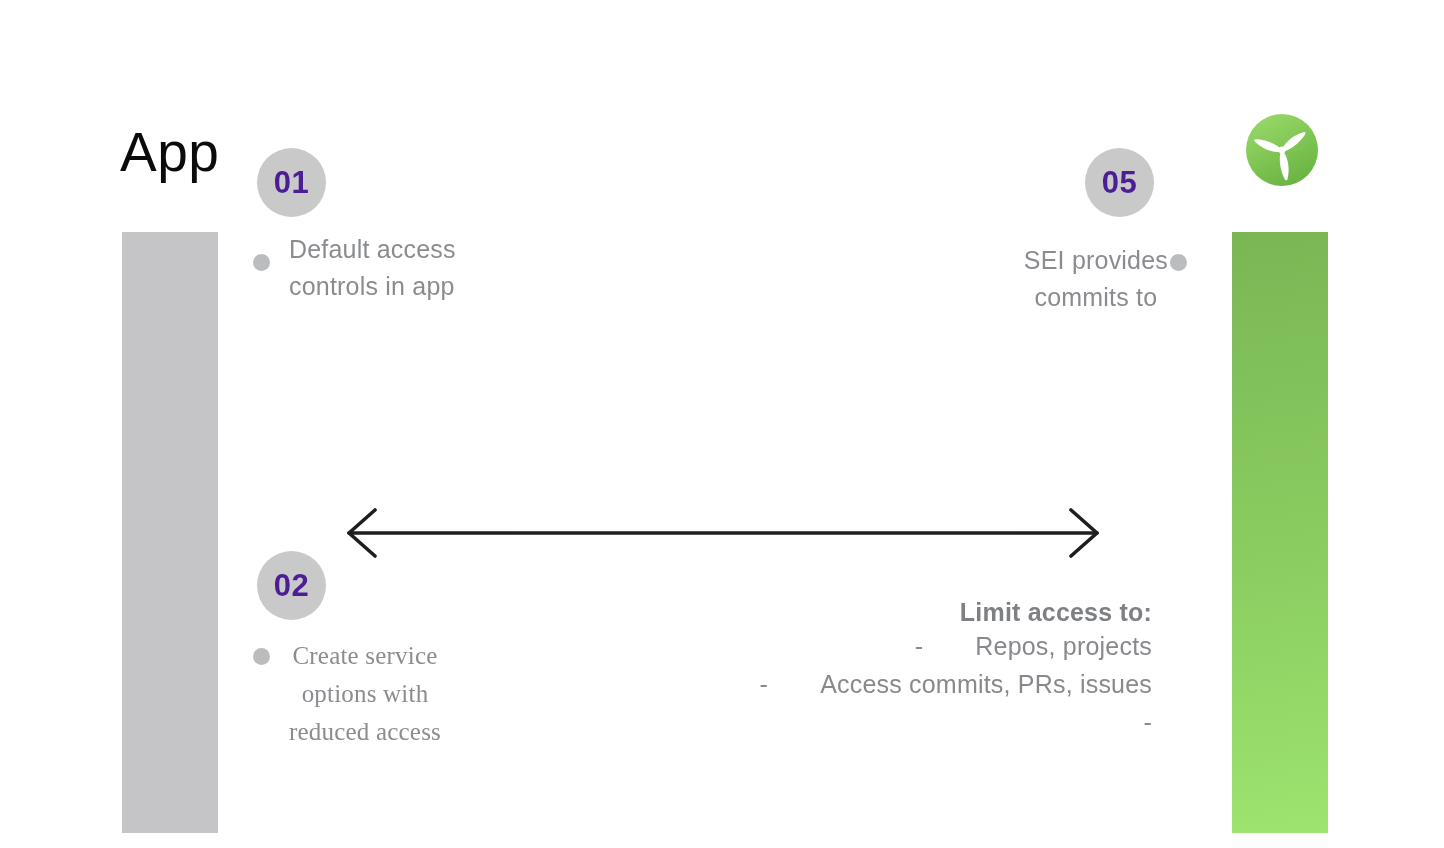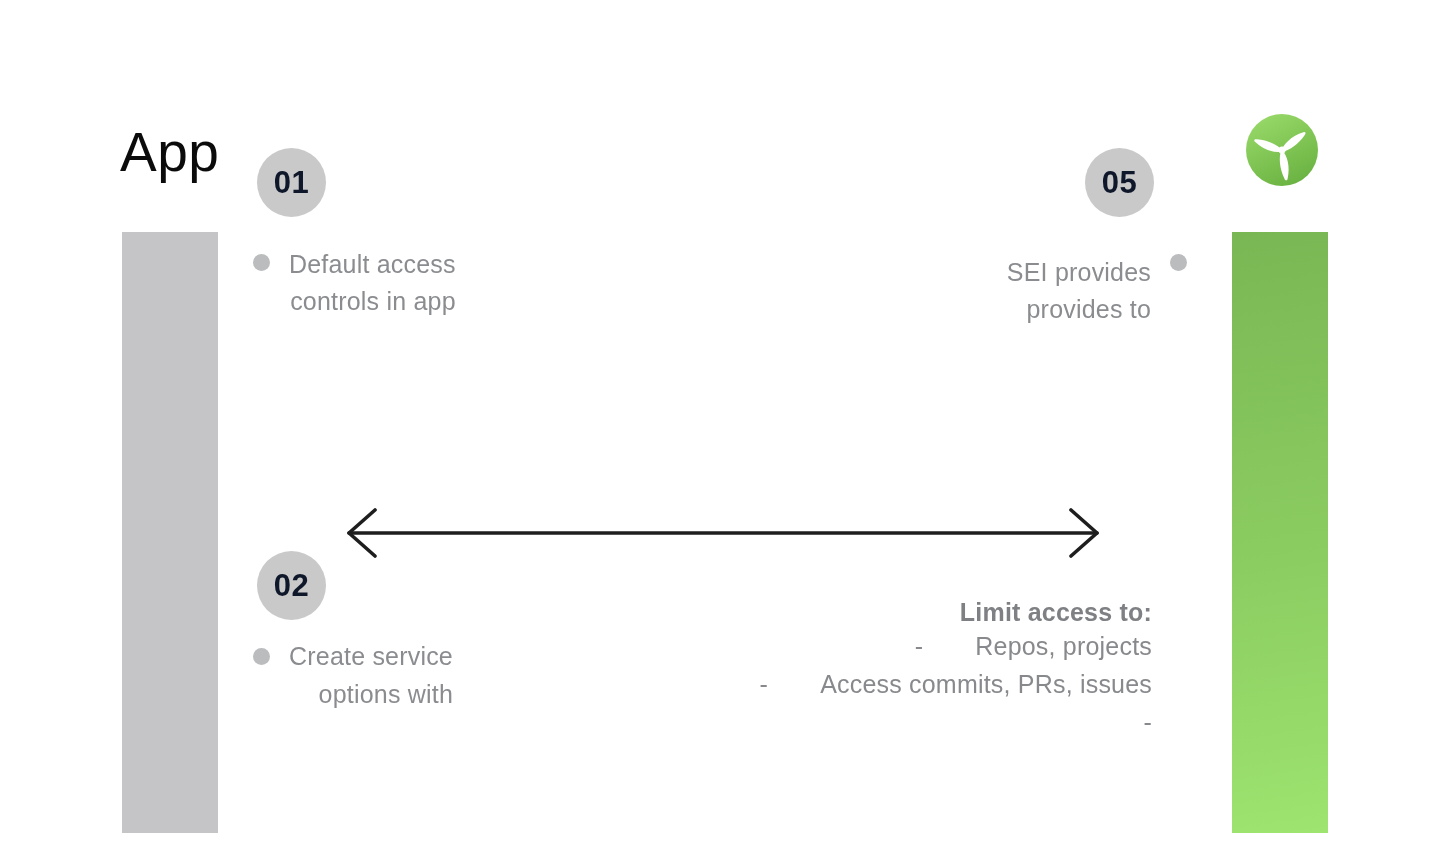--- a/index.html
+++ b/index.html
@@ -20,44 +20,44 @@
   }
 
   .bar{width:96px;height:601px;top:232px;}
   .bar-left{left:122px;background:#c5c5c7;}
   .bar-right{left:1232px;background:linear-gradient(172deg,#79b754 0%,#8ccd61 55%,#9de470 100%);}
 
   .logo{left:1246px;top:114px;width:72px;height:72px;}
 
   .badge{
     width:69px;height:69px;border-radius:50%;
-    background:#c9c9c9;color:#0f172a;
+    background:#c9c9c9;color:#4c1d95;
     display:flex;align-items:center;justify-content:center;
     font-size:31px;font-weight:700;letter-spacing:0.5px;
   }
   .badge-01{left:257px;top:148px;}
   .badge-02{left:257px;top:551px;}
   .badge-03{left:1085px;top:148px;}
 
   .bullet{
     width:17px;height:17px;border-radius:50%;
     background:#babcbe;
   }
   .bullet-1{left:253px;top:254px;}
   .bullet-2{left:253px;top:648px;}
   .bullet-3{left:1170px;top:254px;}
 
   .step-text{
     font-size:25px;line-height:37px;
     color:#8a8c8f;letter-spacing:0.2px;
     white-space:nowrap;
   }
-  .step-1{left:289px;top:246px;text-align:right;}
-  .step-2{left:289px;top:637px;line-height:38px;text-align:right;}
-  .step-3{right:293px;top:242px;text-align:right;margin-top:12px;}
+  .step-1{left:289px;top:231px;text-align:left;}
+  .step-2{left:289px;top:637px;line-height:38px;text-align:center;font-family:Liberation Serif, serif;}
+  .step-3{right:276px;top:242px;text-align:center;}
 
   .arrow{left:340px;top:503px;width:766px;height:60px;}
 
   .limit{
     right:292px;top:597px;text-align:right;
   }
   .limit-heading{
     font-size:25px;font-weight:700;color:#7e8084;
     line-height:30px;letter-spacing:0.2px;
     white-space:nowrap;
@@ -104,26 +104,27 @@
   <div class="abs bullet bullet-1"></div>
   <div class="abs step-text step-1">
     <div>Default access</div>
     <div>controls in app</div>
   </div>
 
   <div class="abs bullet bullet-2"></div>
   <div class="abs step-text step-2">
     <div>Create service</div>
     <div>options with</div>
+    <div>reduced access</div>
   </div>
 
   <div class="abs bullet bullet-3"></div>
   <div class="abs step-text step-3">
     <div>SEI provides</div>
-    <div>provides to</div>
+    <div>commits to</div>
   </div>
 
   <div class="abs arrow">
     <svg width="766" height="60" viewBox="0 0 766 60" aria-hidden="true">
       <g stroke="#1e1e1e" stroke-width="3.6" fill="none" stroke-linecap="round" stroke-linejoin="round">
         <line x1="9" y1="30" x2="757" y2="30"></line>
         <polyline points="35,7 9,30 35,53"></polyline>
         <polyline points="731,7 757,30 731,53"></polyline>
       </g>
     </svg>

